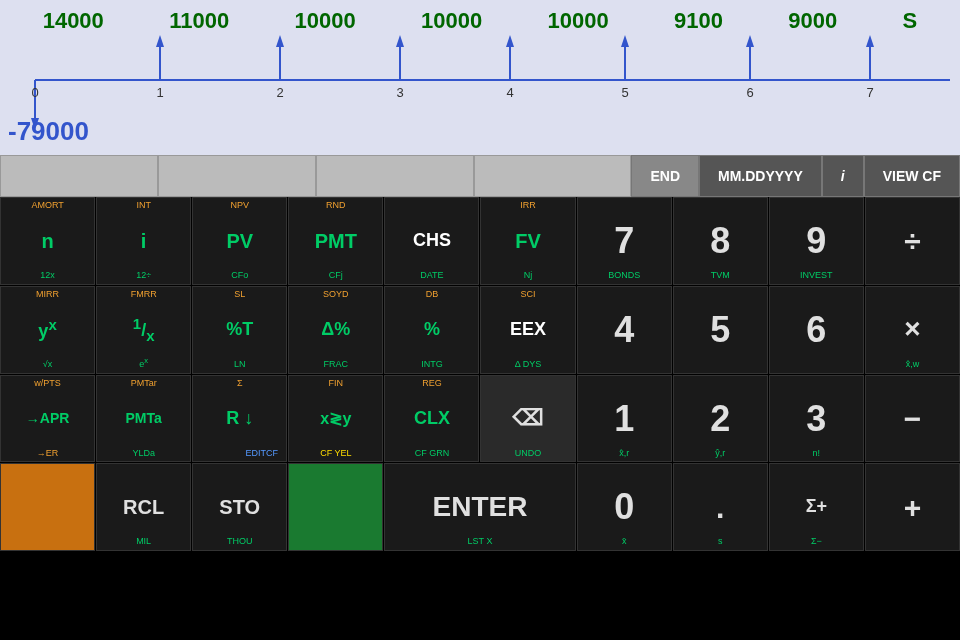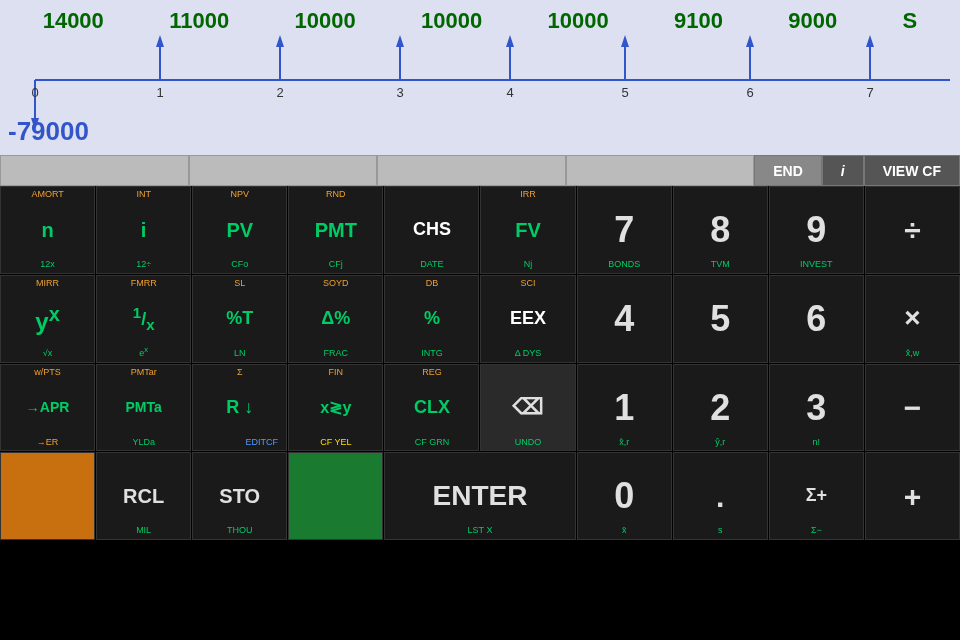--- a/index.html
+++ b/index.html
@@ -122,21 +122,21 @@
     }
 
     
     .backspace-key {
       background: #2a2a2a;
     }
 
     
     #mode-container {
       display: flex;
-      height: 31px;
+      height: 42px;
       background: #22c55e;
     }
 
     .gray-cell {
       background: #bbb;
       flex: 1;
       border: 1px solid #999;
     }
 
     .mode-tab {
@@ -216,20 +216,23 @@
 </div>
 
 <div id="mode-container">
   <div class="gray-cell"></div>
   <div class="gray-cell"></div>
   <div class="gray-cell"></div>
   <div class="gray-cell"></div>
   <div class="mode-tab active-tab">
     <span>END</span>
   </div>
+  <div class="mode-tab">
+    <span>MM.DDYYYY</span>
+  </div>
   <div class="mode-tab italic">
     <span>i</span>
   </div>
   <div class="mode-tab">
     <span>VIEW CF</span>
   </div>
 </div>
 
 <div id="calc-grid">
 
@@ -273,21 +276,21 @@
   <div class="calc-key">
     <span class="main-label" style="font-size:36px;color:#e0e0e0">9</span>
     <span class="bottom-label" style="color:#00cc66">INVEST</span>
   </div>
   <div class="calc-key">
     <span class="main-label" style="font-size:30px;color:#e0e0e0">÷</span>
   </div>
 
   <div class="calc-key">
     <span class="top-label">MIRR</span>
-    <span class="main-label green" style="font-size:24px">y<sup>x</sup></span>
+    <span class="main-label green" style="font-size:18px">y<sup>x</sup></span>
     <span class="bottom-label">√x</span>
   </div>
   <div class="calc-key">
     <span class="top-label">FMRR</span>
     <span class="main-label green" style="font-size:18px"><sup>1</sup>/<sub>x</sub></span>
     <span class="bottom-label">e<sup>x</sup></span>
   </div>
   <div class="calc-key">
     <span class="top-label">SL</span>
     <span class="main-label green" style="font-size:18px">%T</span>

